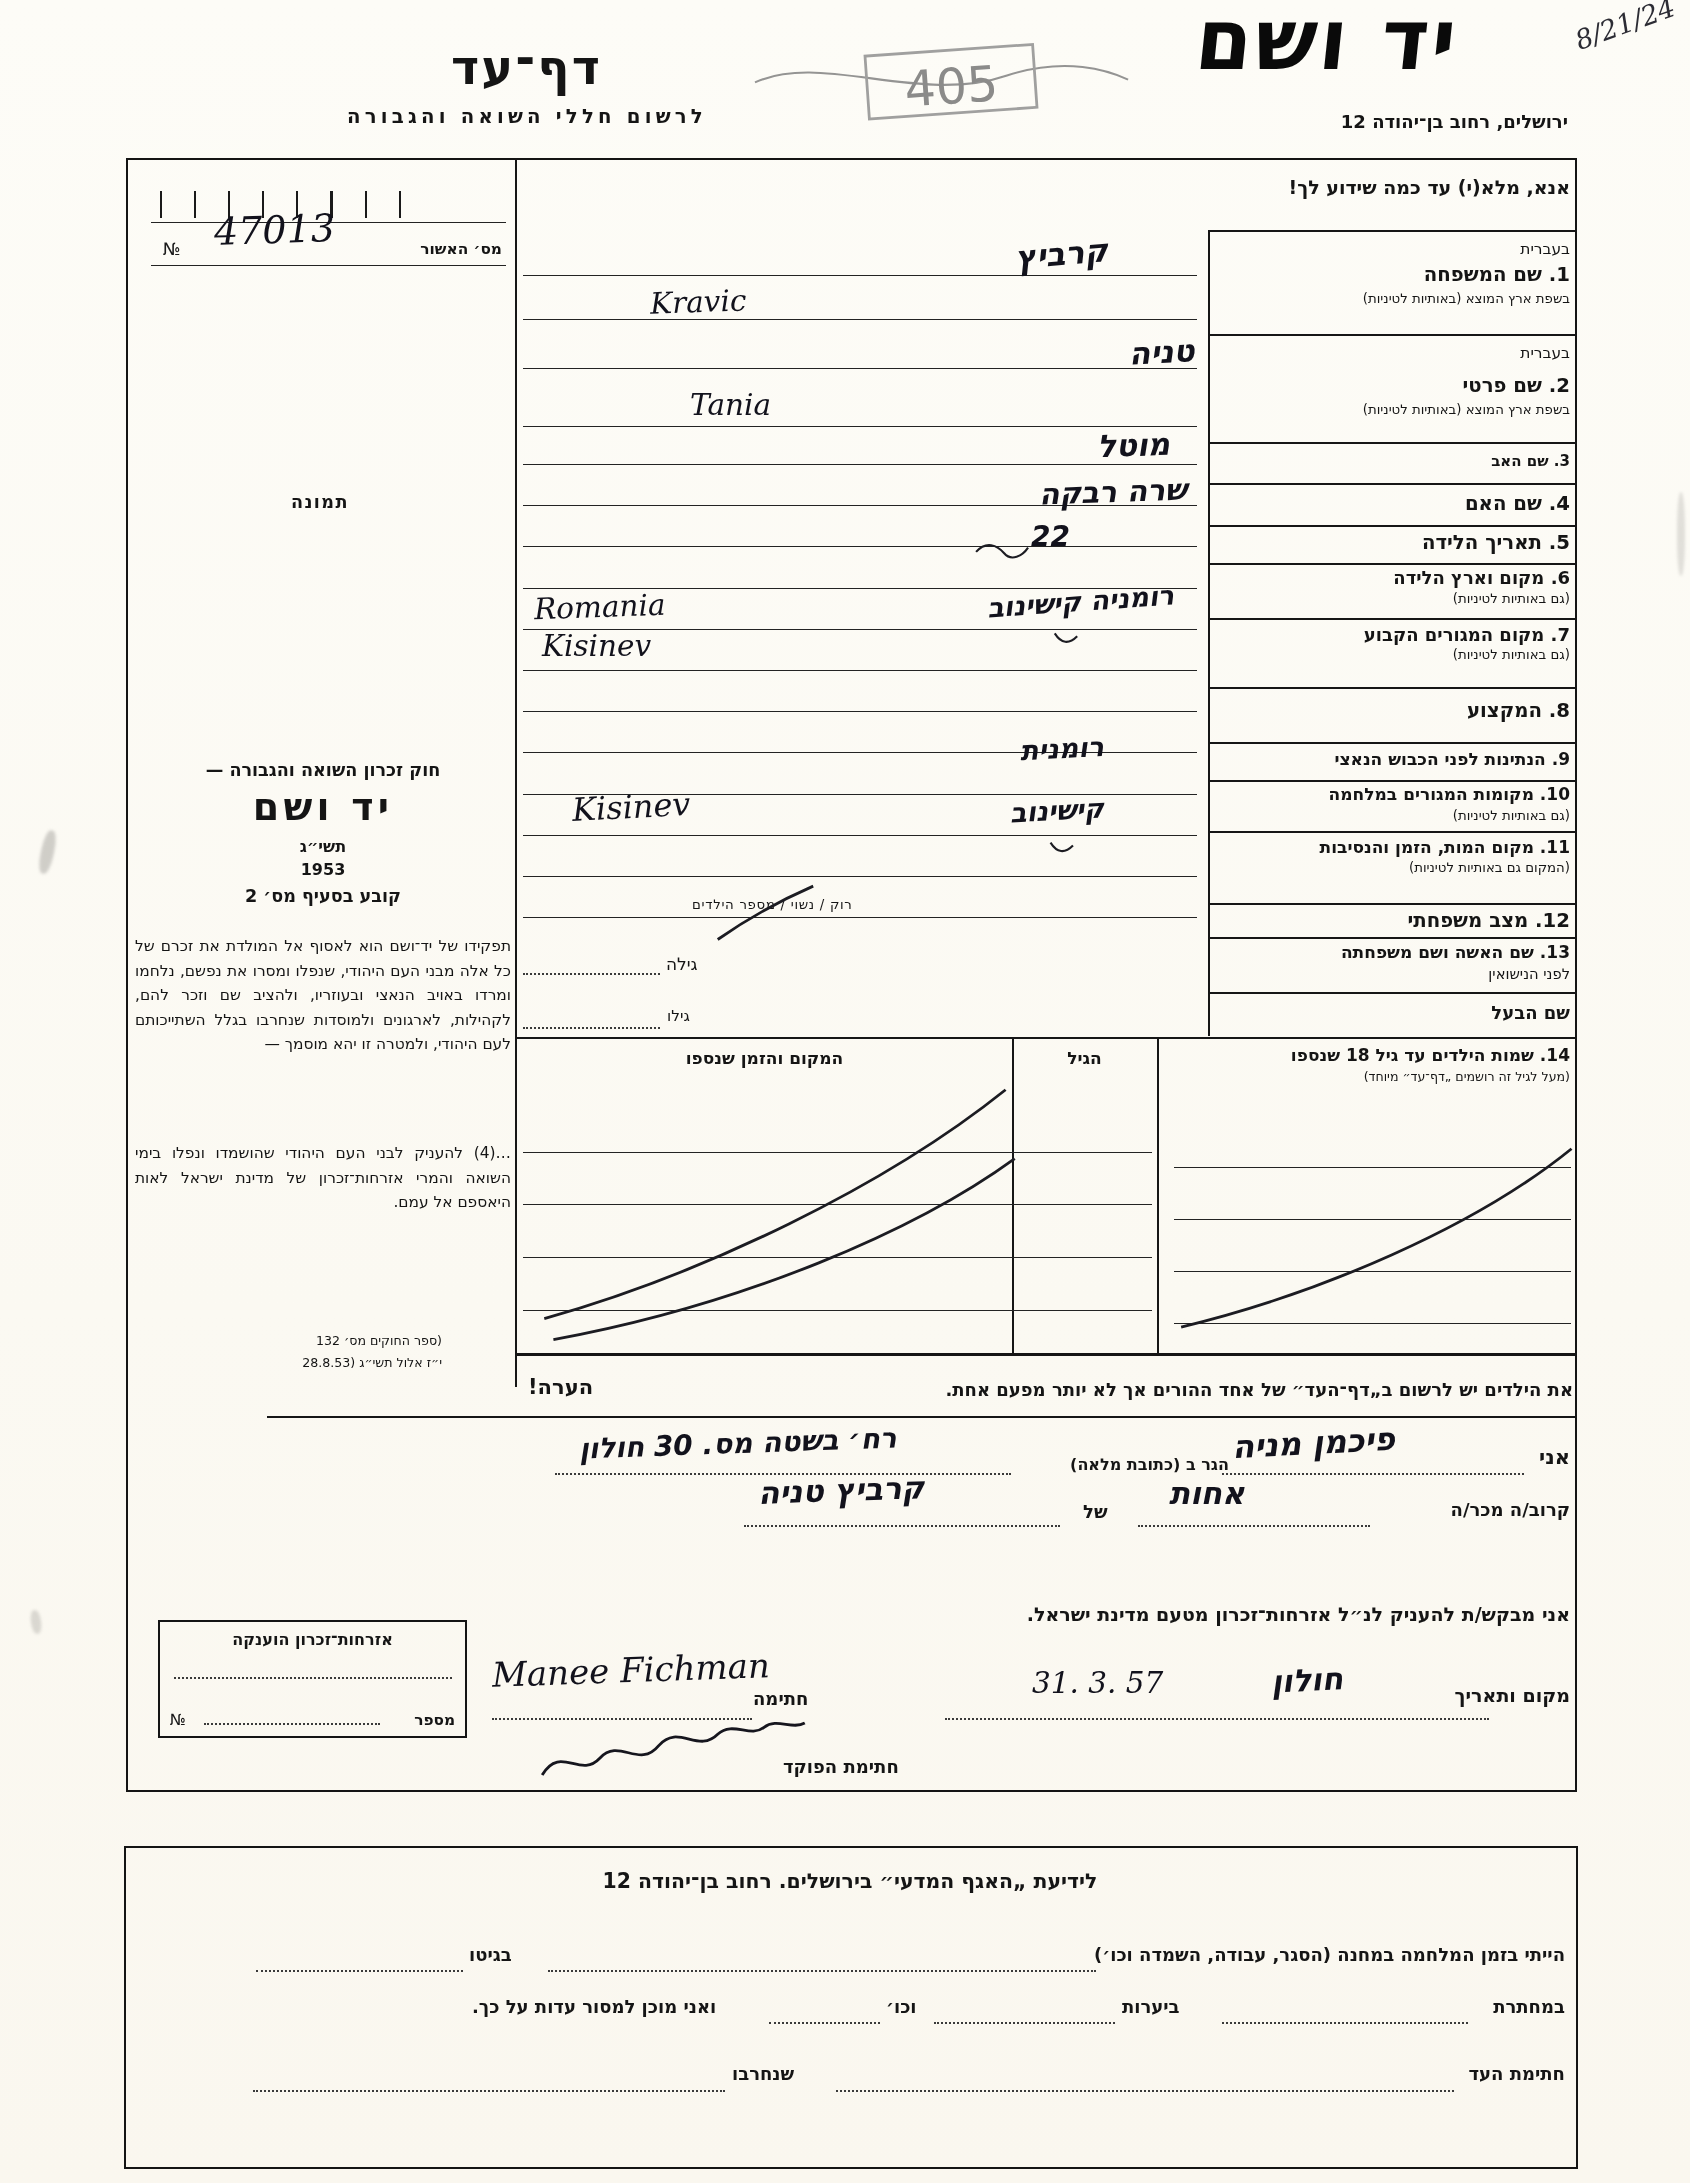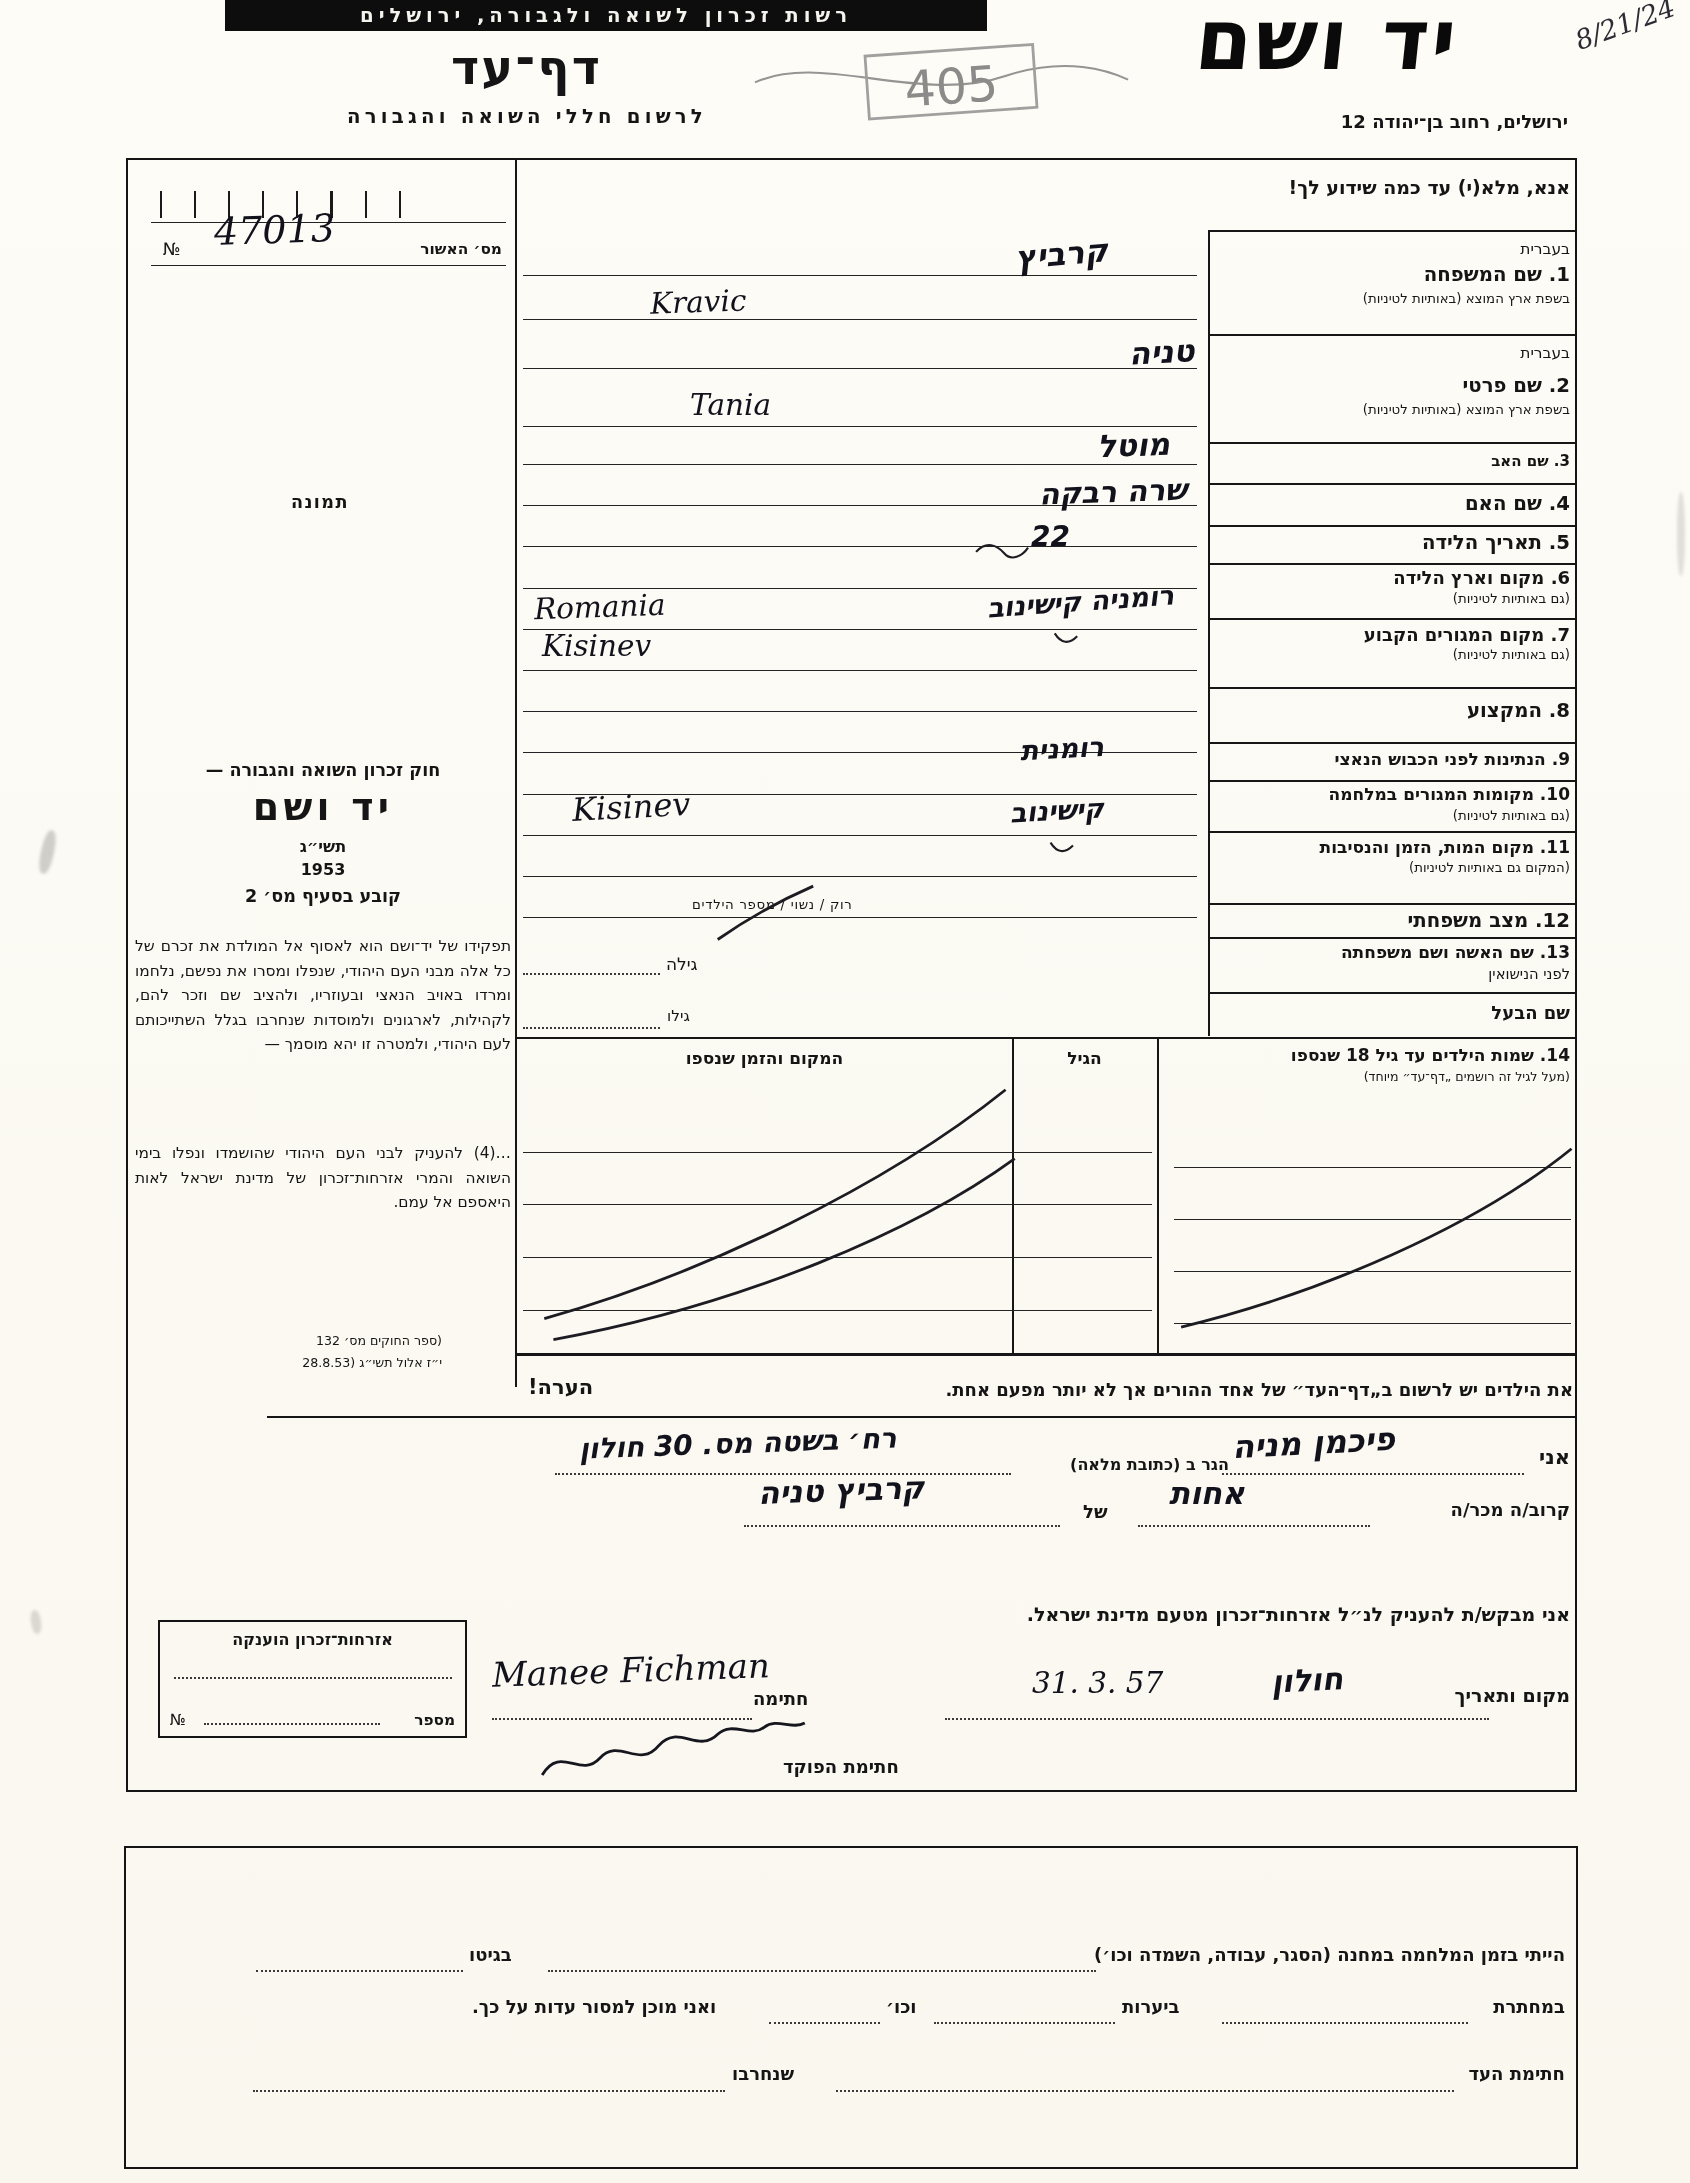--- a/index.html
+++ b/index.html
@@ -21,22 +21,20 @@
   .hwh { font-family:"DejaVu Sans", sans-serif; font-style:italic; font-weight:bold; color:#12121c; white-space:nowrap; }
   .print { color:#1b1b1b; }
   .smudge { background:#8f8d88; border-radius:45%; filter:blur(1.4px); }
   svg text { font-family:"DejaVu Sans", sans-serif; }
 </style>
 </head>
 <body>
 
 <div class="page">
 
-  <div class="abs rtl ctr" style="left:225px; top:0; width:762px; height:31px; background:#0d0d0d; color:#f4f3ee;
-              font-weight:bold; font-size:19.7px; letter-spacing:4.9px; line-height:32px; overflow:hidden;">רשות זכרון לשואה ולגבורה, ירושלים</div>
 
   <div class="abs rtl ctr b" style="left:407px; top:39px; width:239px; font-size:48px; font-weight:900; letter-spacing:2.1px;">דף־עד</div>
 
   <div class="abs rtl ctr b" style="left:253px; top:105px; width:548px; font-size:19.7px; letter-spacing:4.2px;">לרשום חללי השואה והגבורה</div>
 
   <svg class="abs" style="left:744px; top:32px; opacity:.8;" width="393" height="105" viewBox="0 0 560 150">
     <path d="M 15,72 C 110,28 250,105 375,62 C 460,35 520,55 548,68" fill="none" stroke="#7b7b7b" stroke-width="3"></path>
     <rect x="175" y="26" width="240" height="90" fill="none" stroke="#8a8a8a" stroke-width="4" transform="rotate(-4 295 71)"></rect>
     <text x="295" y="102" font-size="70" fill="#6f6f6f" text-anchor="middle" transform="rotate(-4 295 71)">405</text>
   </svg>
@@ -222,20 +220,21 @@
   <div class="abs" style="left:158px; top:1620px; width:309px; height:118px; border:2.1px solid #141414;">
     <div class="rtl ctr b" style="position:absolute; left:0; top:8.4px; width:100%; font-size:16px;">אזרחות־זכרון הוענקה</div>
     <div class="dot" style="position:absolute; left:14px; top:55px; width:278px;"></div>
     <div style="position:absolute; left:9.8px; bottom:7px; font-size:15.4px;">№</div>
     <div class="dot" style="position:absolute; left:44px; bottom:11.2px; width:176px;"></div>
     <div class="rtl b" style="position:absolute; right:9.8px; bottom:7px; font-size:15.4px;">מספר</div>
   </div>
 
   <div class="abs" style="left:124px; top:1846px; width:1454px; height:323px; border:2.8px solid #141414;"></div>
 
+  <div class="abs rtl ctr b" style="left:211px; top:1869px; width:1278px; font-size:20.4px;">לידיעת „האגף המדעי״ בירושלים.   רחוב בן־יהודה 12</div>
 
   <div class="abs rtl b" style="right:126px; top:1944px; font-size:18px; white-space:nowrap;">הייתי בזמן המלחמה במחנה (הסגר, עבודה, השמדה וכו׳)</div>
   <div class="abs dot" style="left:548px; top:1970px; width:548px;"></div>
   <div class="abs rtl b" style="left:469px; top:1944px; font-size:18px;">בגיטו</div>
   <div class="abs dot" style="left:256px; top:1970px; width:207px;"></div>
 
   <div class="abs rtl b" style="right:126px; top:1996px; font-size:18px;">במחתרת</div>
   <div class="abs dot" style="left:1222px; top:2022px; width:246px;"></div>
   <div class="abs rtl b" style="left:1122px; top:1996px; font-size:18px;">ביערות</div>
   <div class="abs dot" style="left:934px; top:2022px; width:181px;"></div>

